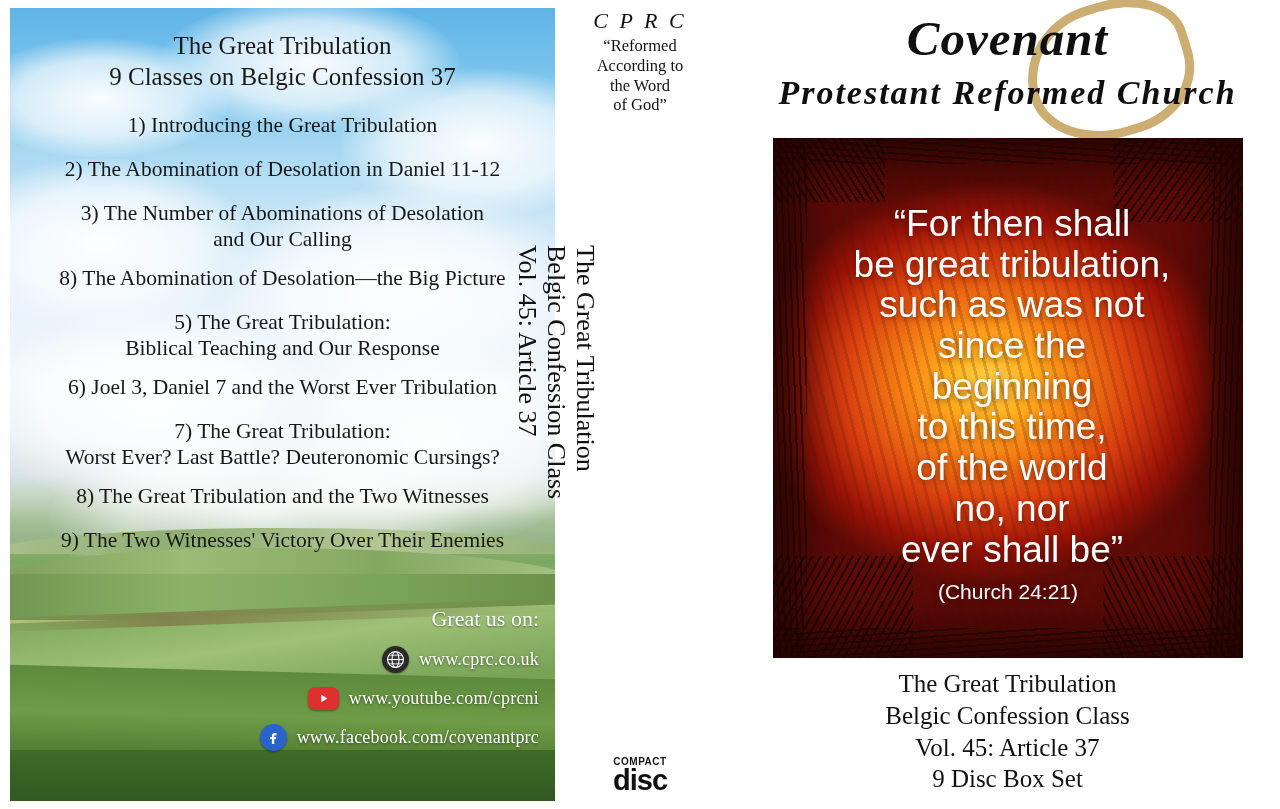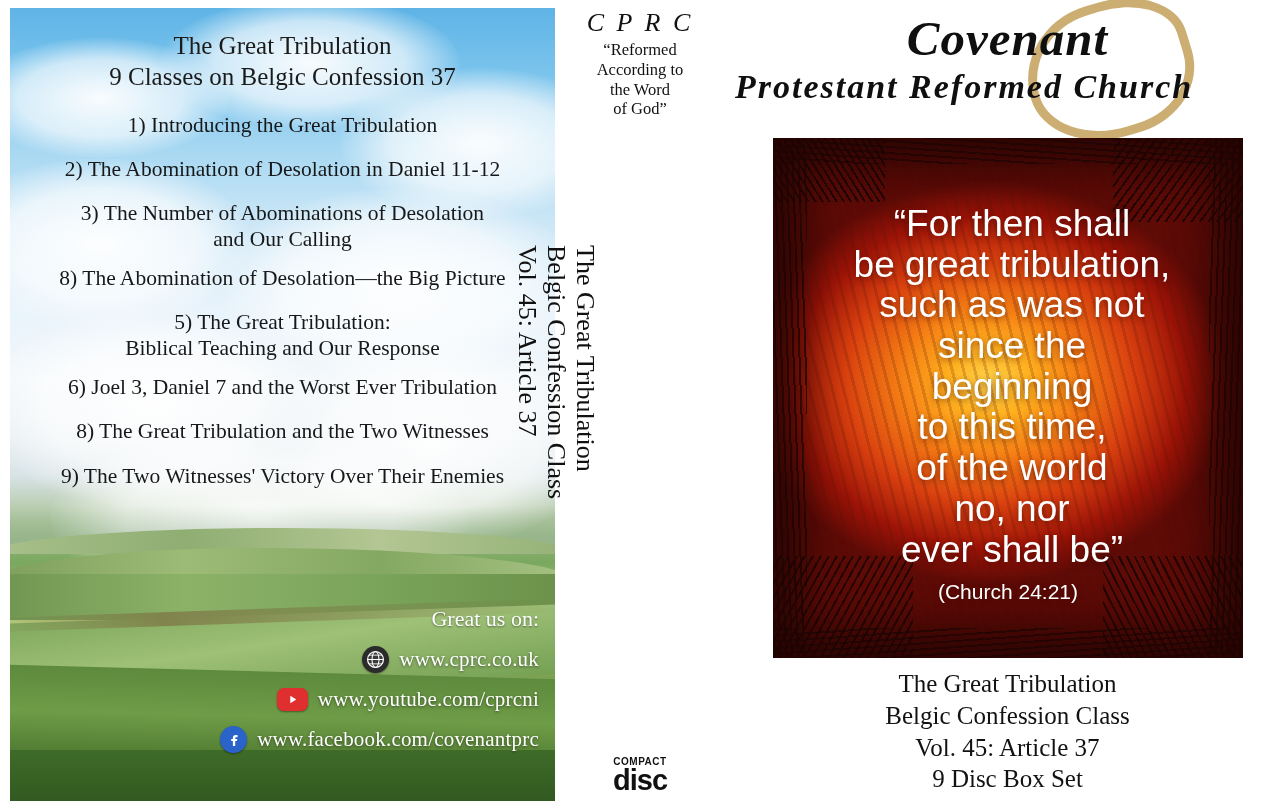--- a/index.html
+++ b/index.html
@@ -104,21 +104,21 @@
   }
   .social-row {
     display: flex;
     align-items: center;
     justify-content: flex-end;
     gap: 10px;
     padding-right: 16px;
     margin-top: 14px;
   }
   .social-row .txt {
-    font-size: 21px;
+    font-size: 18px;
     color: #ffffff;
     text-shadow: 0 1px 3px rgba(0,0,0,.5);
     letter-spacing: .2px;
     text-align: right;
   }
   .badge {
     width: 27px; height: 27px;
     border-radius: 50%;
     display: flex; align-items: center; justify-content: center;
     flex: 0 0 auto;
@@ -135,21 +135,21 @@
     height: 809px;
   }
   #cprc-mark {
     position: absolute;
     top: 8px;
     left: 0; width: 160px;
     text-align: center;
     font-family: "Liberation Serif", serif;
   }
   #cprc-letters {
-    font-size: 26px;
+    font-size: 22px;
     letter-spacing: 3px;
     font-style: italic;
     color: #111;
   }
   #cprc-motto {
     margin-top: 2px;
     font-size: 16.5px;
     line-height: 1.2;
     color: #111;
   }
@@ -229,22 +229,22 @@
     font-style: italic;
     font-weight: bold;
     font-size: 49px;
     letter-spacing: 1px;
     color: #0f0f0f;
     line-height: 1;
   }
   #logo-sub {
     position: absolute;
     left: 0; right: 0;
-    top: 70px;
-    text-align: left;
+    top: 76px;
+    text-align: center;
     font-family: "Liberation Serif", serif;
     font-style: italic;
     font-weight: bold;
     font-size: 34px;
     letter-spacing: 2px;
     color: #0f0f0f;
     line-height: 1;
   }
 
   
@@ -335,20 +335,22 @@
 
       <div id="class-list">
         <div class="class-item">1) Introducing the Great Tribulation</div>
         <div class="class-item">2) The Abomination of Desolation in Daniel 11-12</div>
         <div class="class-item two-line" style="white-space:pre-line">3) The Number of Abominations of Desolation
 and Our Calling</div>
         <div class="class-item">8) The Abomination of Desolation—the Big Picture</div>
         <div class="class-item two-line" style="white-space:pre-line">5) The Great Tribulation:
 Biblical Teaching and Our Response</div>
         <div class="class-item">6) Joel 3, Daniel 7 and the Worst Ever Tribulation</div>
+        <div class="class-item two-line" style="white-space:pre-line">7) The Great Tribulation:
+Worst Ever? Last Battle? Deuteronomic Cursings?</div>
         <div class="class-item">8) The Great Tribulation and the Two Witnesses</div>
         <div class="class-item">9) The Two Witnesses' Victory Over Their Enemies</div>
       </div>
 
       <div id="find-us">
         <div id="find-us-label">Great us on:</div>
 
         <div class="social-row">
           <span class="badge" style="background:#2b2b2b;">
             <svg width="19" height="19" viewBox="0 0 24 24" aria-hidden="true">

